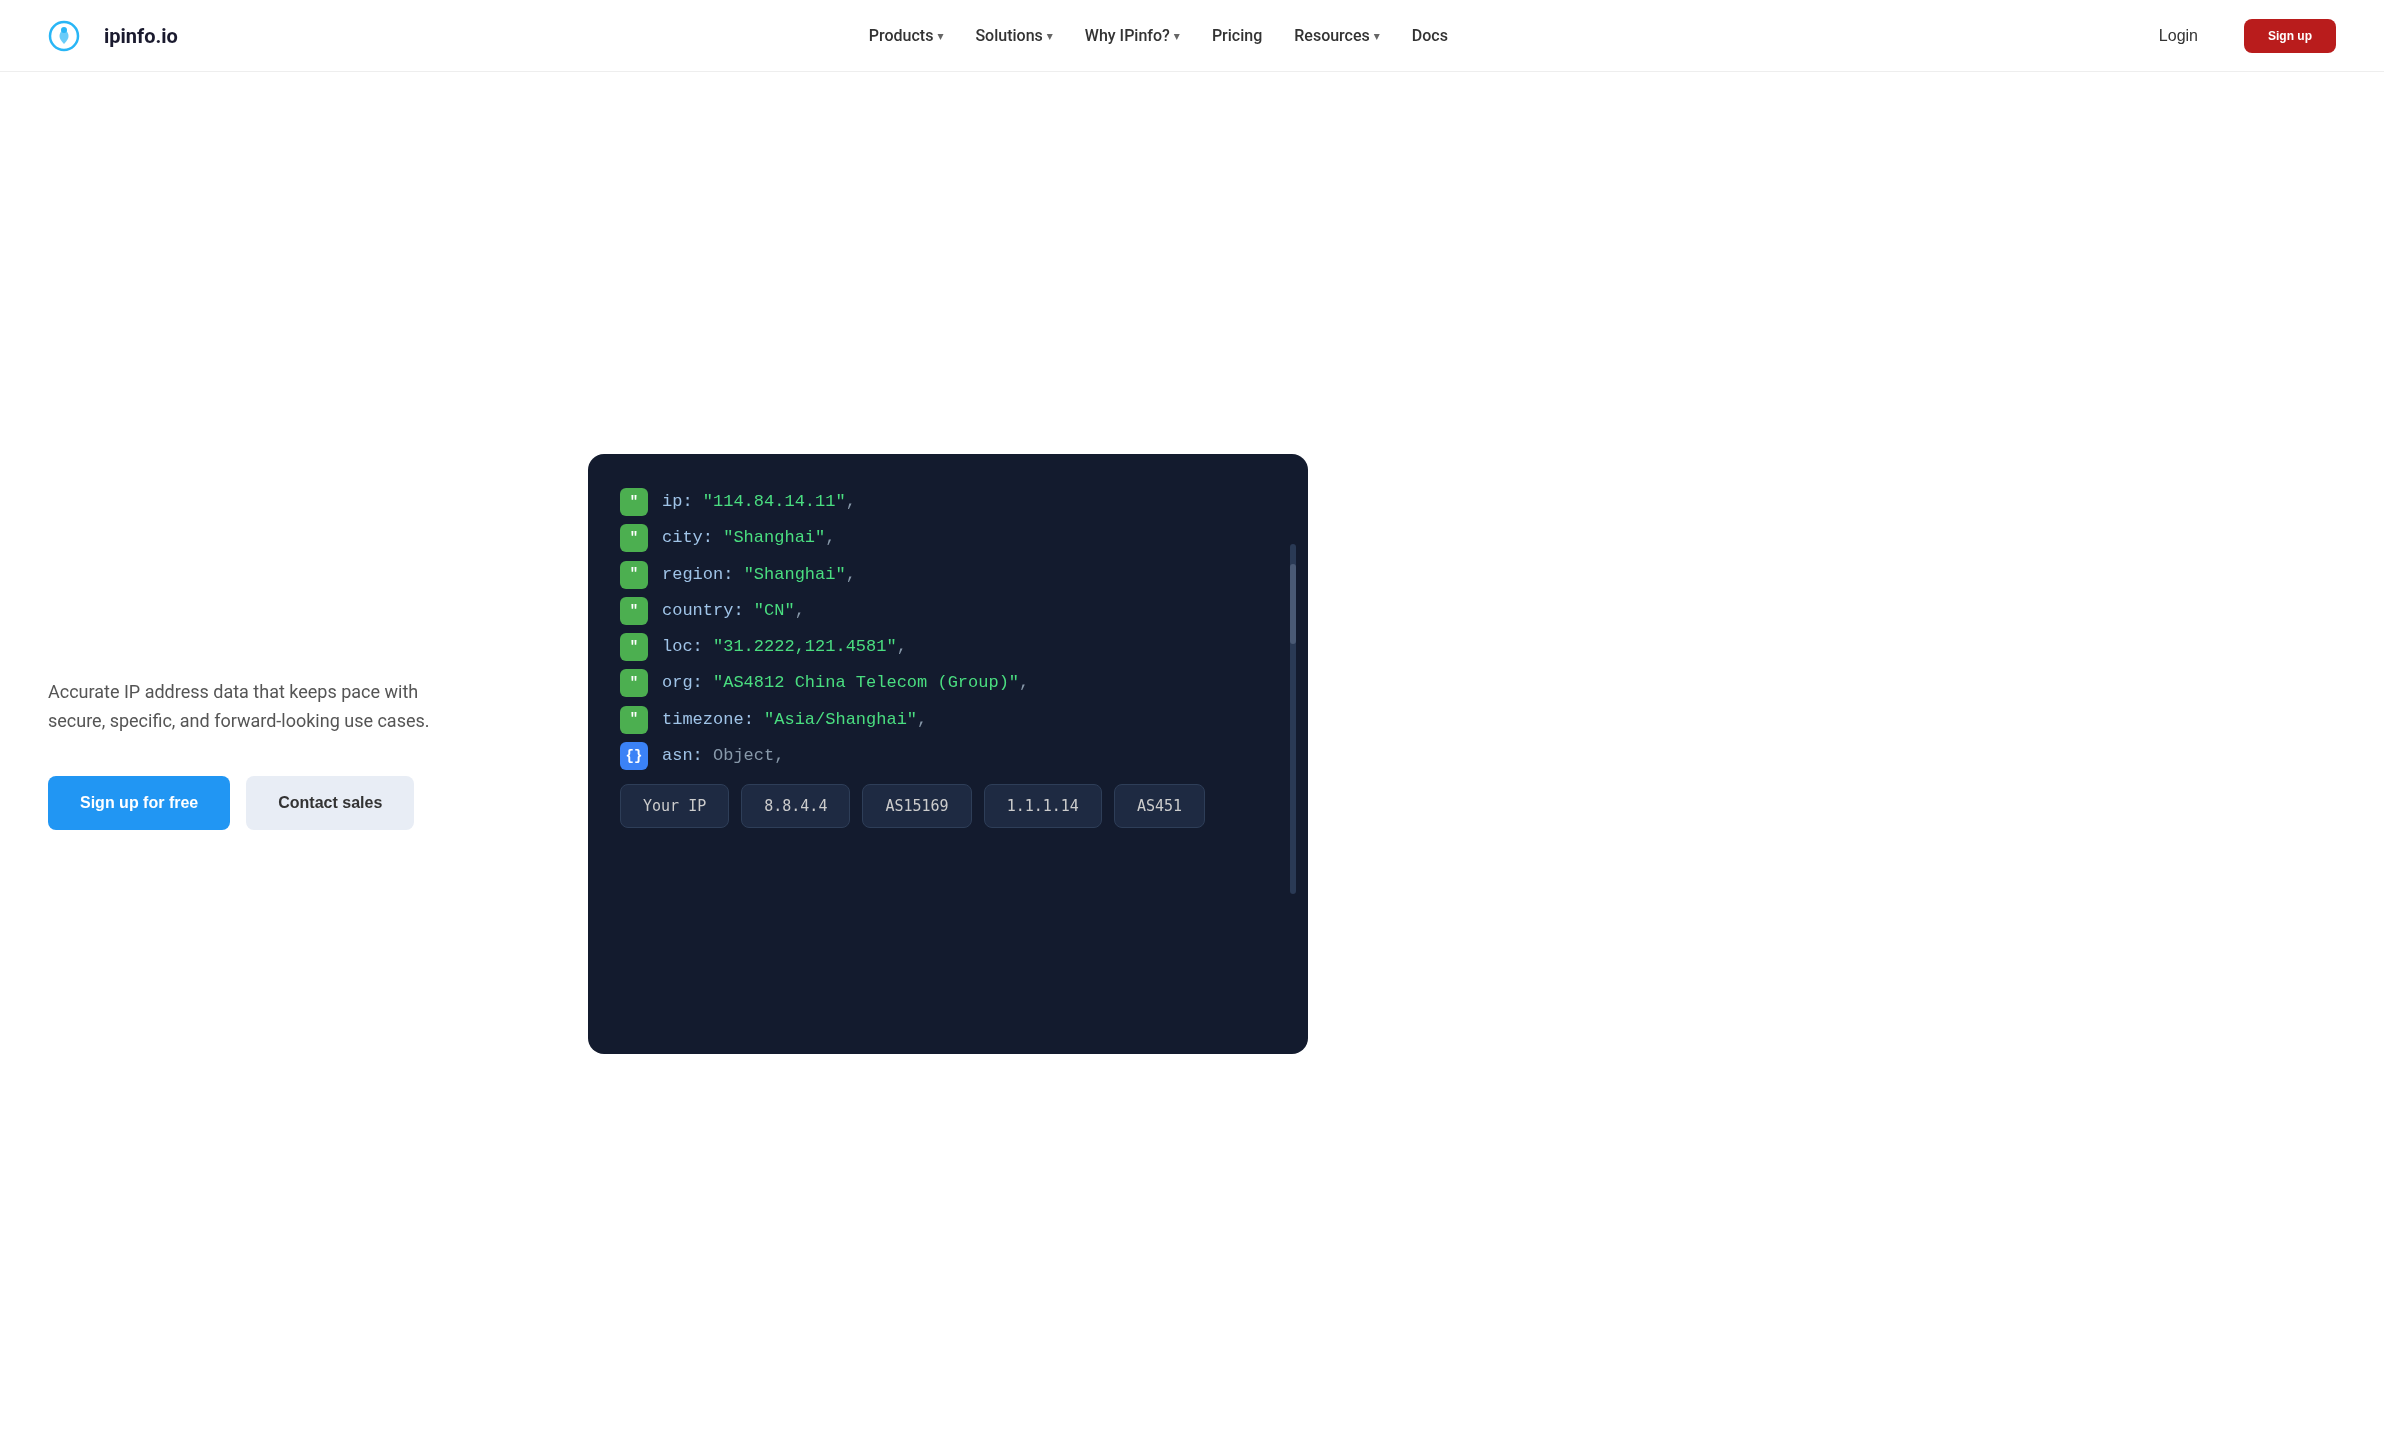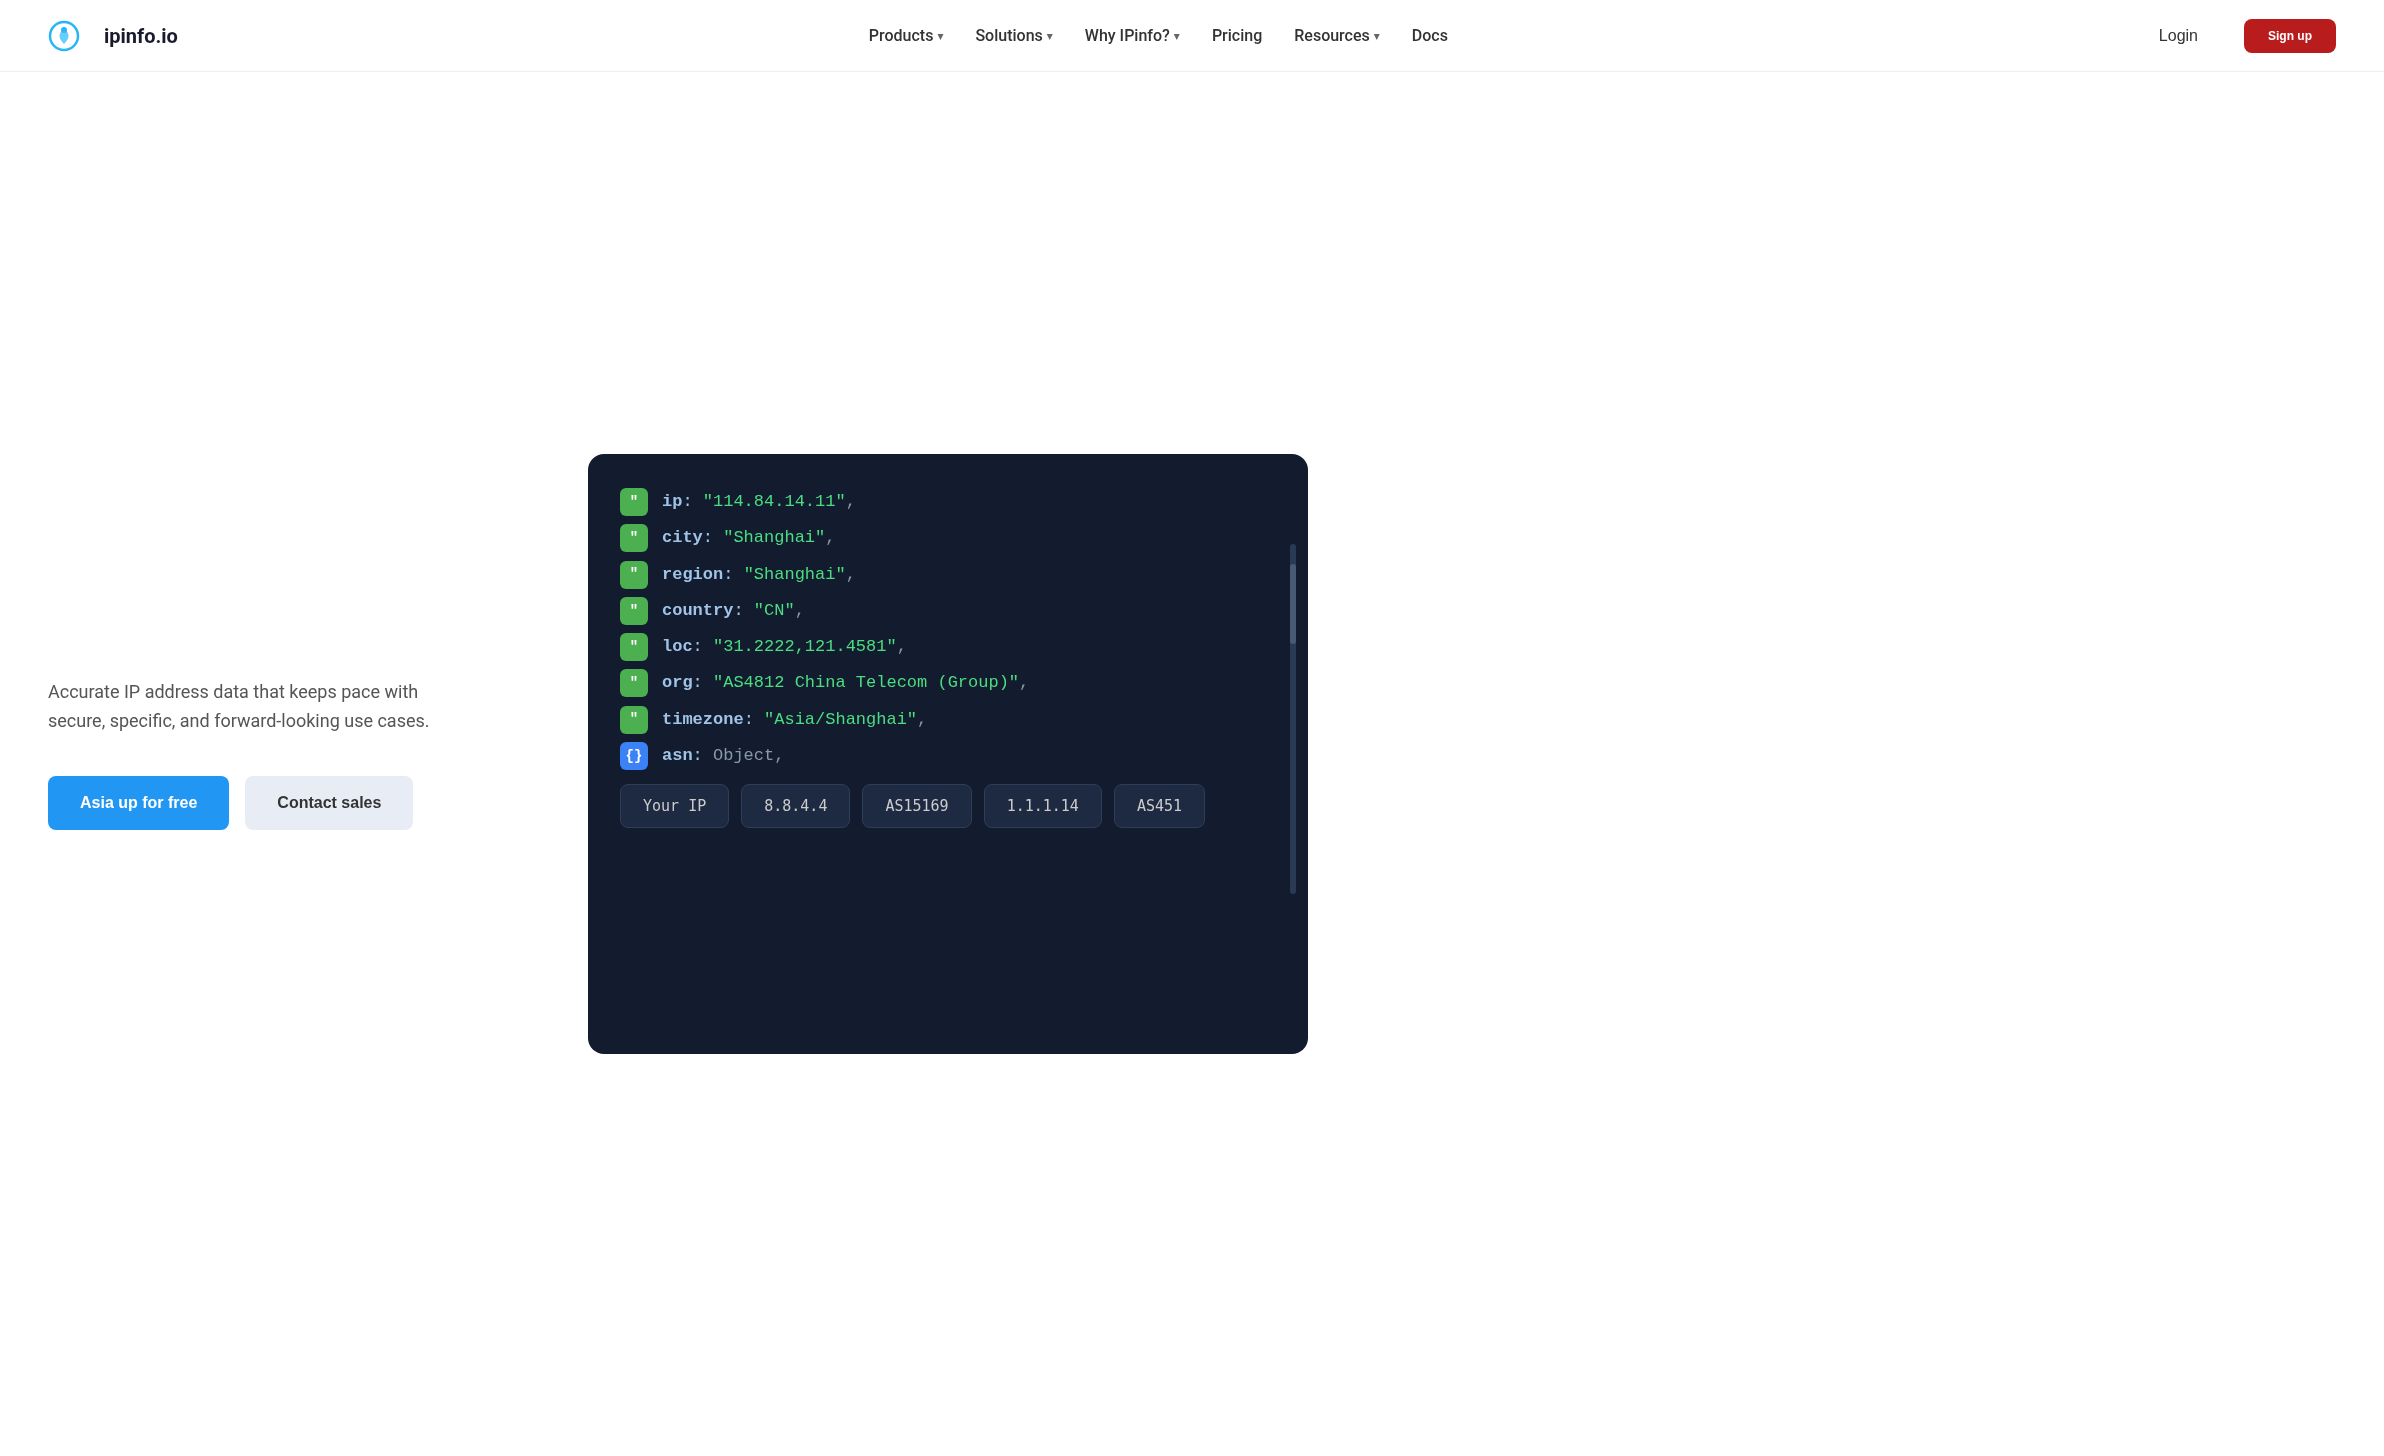--- a/index.html
+++ b/index.html
@@ -49,21 +49,21 @@
     
     .json-body { font-family: 'Courier New', monospace; font-size: 17px; line-height: 1.9; }
     .json-row { display: flex; align-items: flex-start; gap: 14px; margin-bottom: 4px; }
     .json-icon {
       width: 28px; height: 28px; border-radius: 6px; flex-shrink: 0;
       display: flex; align-items: center; justify-content: center;
       font-size: 14px; font-weight: 700; margin-top: 2px;
     }
     .icon-quote { background: #4caf50; color: #fff; }
     .icon-curly { background: #3b82f6; color: #fff; }
-    .json-key { color: #a0c4e8; font-weight: bold; }
+    .json-key { color: #a0c4e8; }
     .json-colon { color: #a0c4e8; }
     .json-str { color: #4ade80; }
     .json-plain { color: #8899aa; }
 
     
     .scrollbar-hint {
       position: absolute; right: 12px; top: 90px; bottom: 160px;
       width: 6px; background: #2a3a55; border-radius: 3px;
     }
     .scrollbar-thumb {
@@ -119,21 +119,21 @@
   <div class="nav-actions">
     <button class="btn-login">Login</button>
     <button class="btn-signup">Sign up</button>
   </div>
 </nav>
 
 <section class="hero">
   <div class="hero-left">
     <p class="hero-subtitle">Accurate IP address data that keeps pace with secure, specific, and forward-looking use cases.</p>
     <div class="hero-buttons">
-      <button class="btn-primary">Asia up for free</button>
+      <button class="btn-primary">Sign up for free</button>
       <button class="btn-secondary">Contact sales</button>
     </div>
   </div>
 
   <div class="hero-right">
     <div class="demo-panel">
 
 
       <div class="json-body">
 

